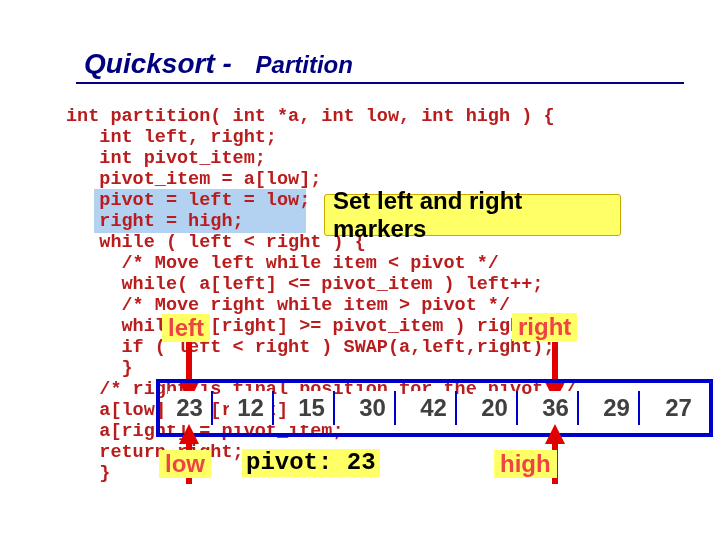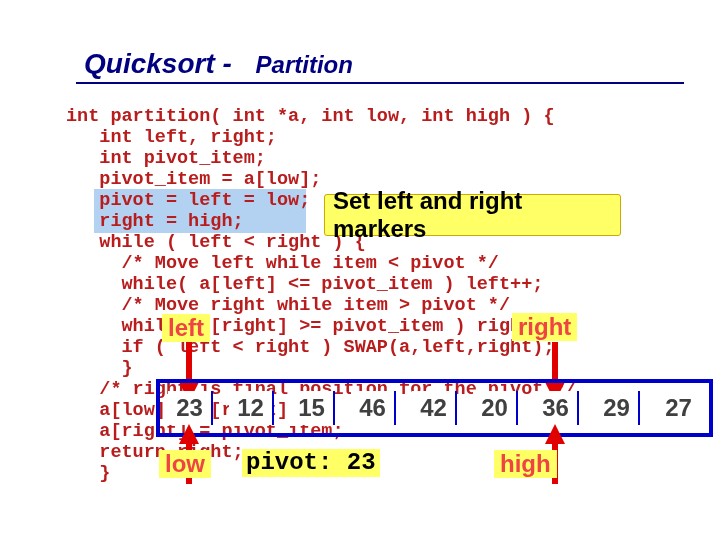--- a/index.html
+++ b/index.html
@@ -169,21 +169,21 @@
 <div class="label-chip" style="left:488px; top:289px;text-align:center;">right</div>
 <div class="arrow-red down" style="left:516px; top:310px;">
   <div class="shaft"></div>
     <div class="head"></div>
 </div>
 
 <div class="array-box">
   <div class="cell">23</div>
   <div class="cell">12</div>
   <div class="cell">15</div>
-  <div class="cell">46</div>
+  <div class="cell">30</div>
   <div class="cell">42</div>
   <div class="cell">20</div>
   <div class="cell">36</div>
   <div class="cell">29</div>
   <div class="cell">27</div>
 </div>
 
 <div class="arrow-red" style="left:150px; top:392px;">
   <div class="shaft"></div>
     <div class="head"></div>

